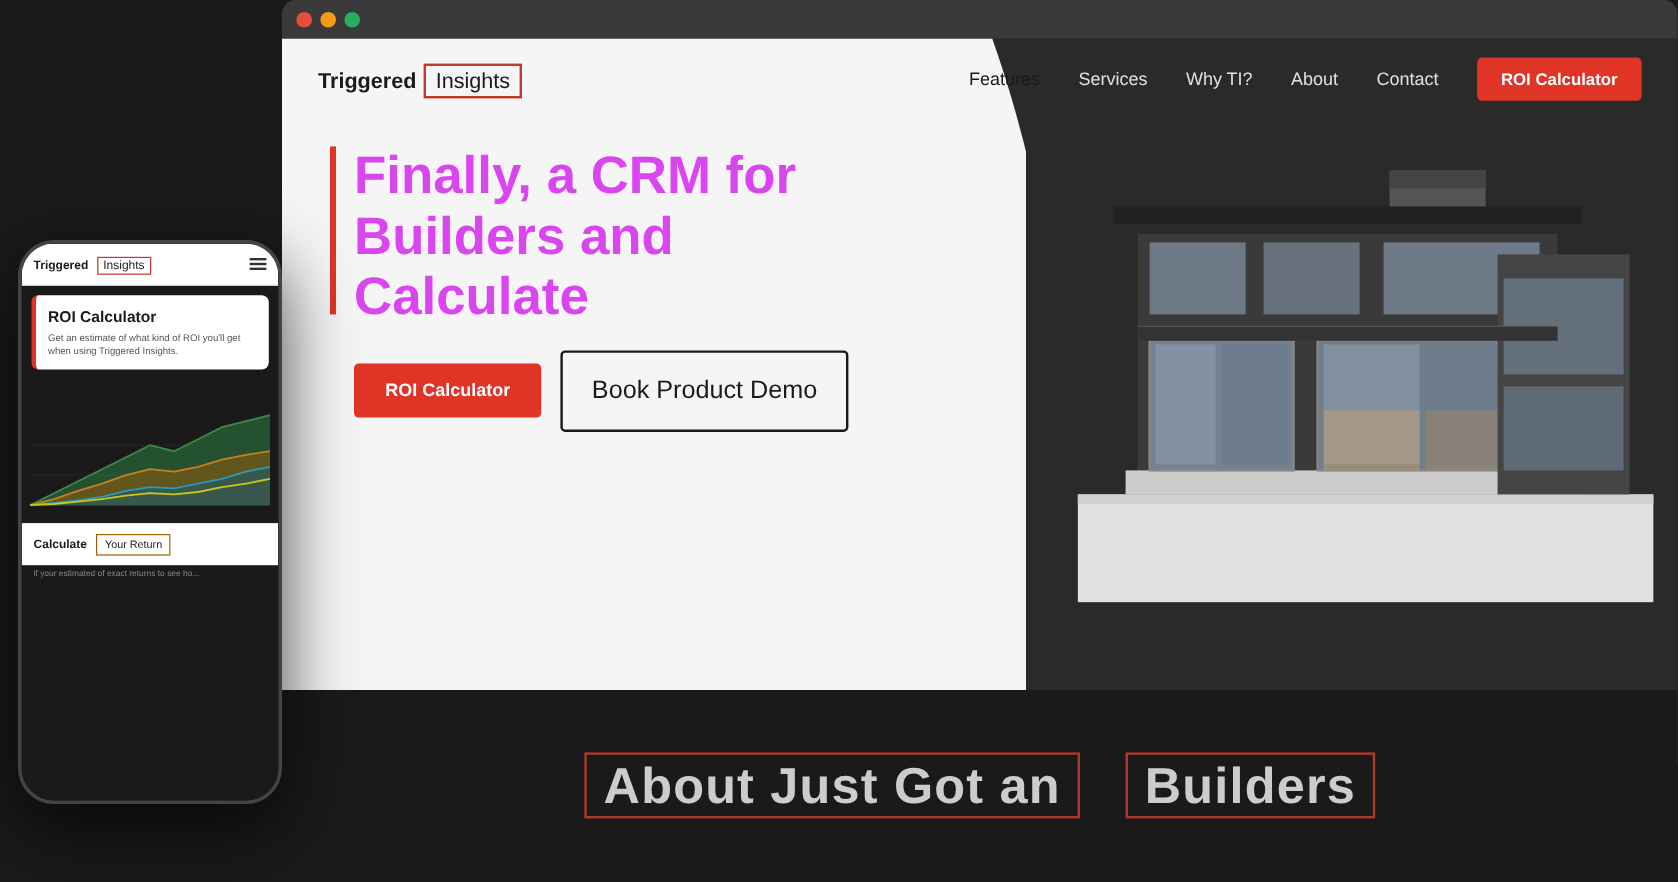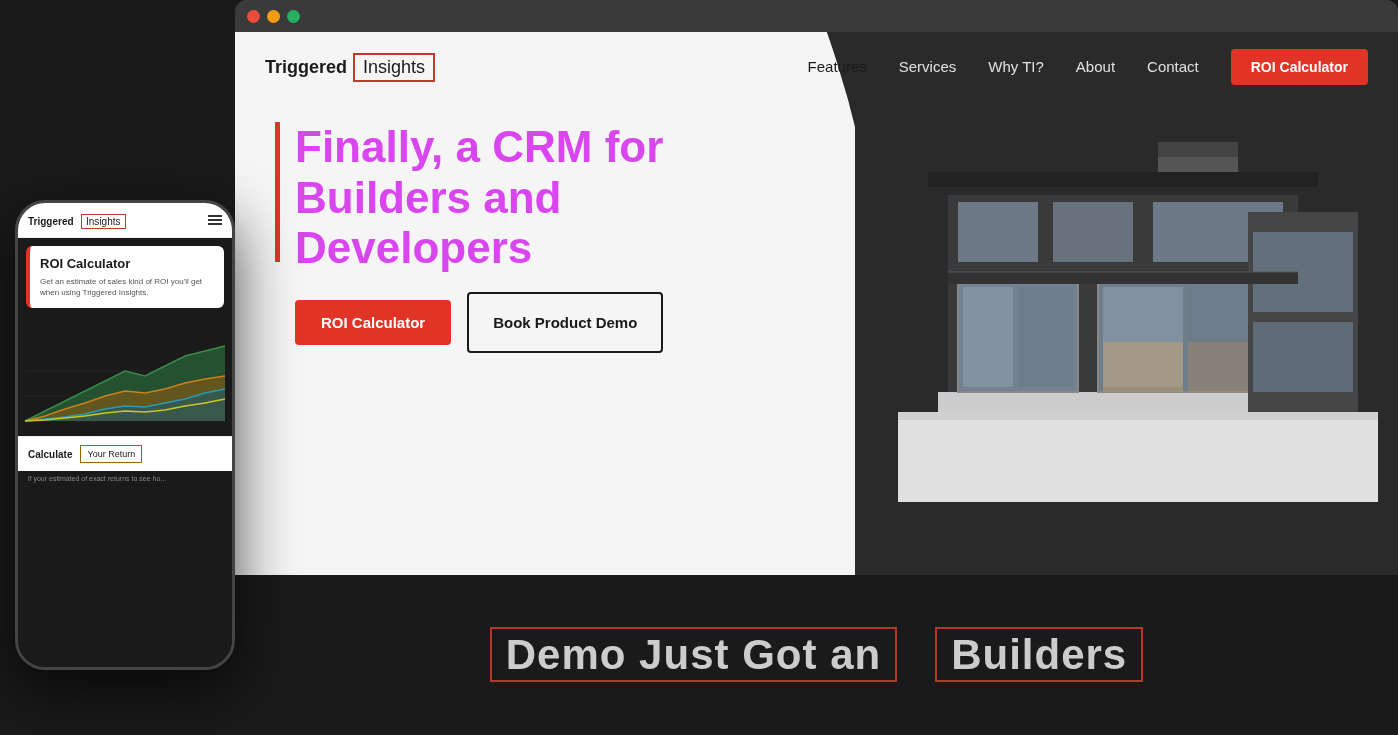--- a/index.html
+++ b/index.html
@@ -151,22 +151,22 @@
       font-size: 15px;
       font-weight: 600;
       border-radius: 4px;
       cursor: pointer;
     }
     .btn-demo {
       background: transparent;
       color: #1a1a1a;
       border: 2px solid #1a1a1a;
       padding: 20px 24px;
-      font-size: 15px;
-      font-weight: 700;
+      font-size: 21px;
+      font-weight: 400;
       border-radius: 4px;
       cursor: pointer;
     }
 
     
     .bottom-section {
       position: absolute;
       bottom: 0;
       left: 0; right: 0;
       height: 160px;
@@ -337,21 +337,21 @@
         <li><a href="#">About</a></li>
         <li><a href="#">Contact</a></li>
         <li><a href="#" class="nav-cta">ROI Calculator</a></li>
       </ul>
     </nav>
 
     <div class="hero-content">
       <div class="hero-accent-line"></div>
       <h1 class="hero-title">
         <span>Finally, a CRM for</span><br>
-        <span>Builders and Developers</span>
+        <span>Builders and Calculate</span>
       </h1>
       <div class="hero-buttons">
         <button class="btn-roi">ROI Calculator</button>
         <button class="btn-demo">Book Product Demo</button>
       </div>
     </div>
 
     <div class="house-container">
       <svg viewBox="0 0 480 420" width="480" height="420">
 
@@ -392,21 +392,21 @@
         <rect x="355" y="150" width="100" height="80" fill="#6a7a8a" opacity="0.8"></rect>
         <rect x="355" y="240" width="100" height="70" fill="#6a7a8a" opacity="0.7"></rect>
 
         <rect x="50" y="190" width="350" height="12" fill="#333"></rect>
         <line x1="50" y1="190" x2="400" y2="190" stroke="#555" stroke-width="1"></line>
       </svg>
     </div>
 
     <div class="bottom-section">
       <div class="upgrade-title">
-        <span>Demo Just Got an</span>
+        <span>About Just Got an</span>
         &nbsp;
         <span>Builders</span>
       </div>
     </div>
   </div>
 </div>
 
 <div class="phone-mockup">
   <div class="phone-outer">
     <div class="phone-screen">
@@ -418,21 +418,21 @@
         </div>
         <div class="phone-hamburger">
           <span></span>
             <span></span>
             <span></span>
         </div>
       </div>
 
       <div class="phone-roi-card">
         <div class="phone-roi-title">ROI Calculator</div>
-        <div class="phone-roi-desc">Get an estimate of sales kind of ROI you'll get when using Triggered Insights.</div>
+        <div class="phone-roi-desc">Get an estimate of what kind of ROI you'll get when using Triggered Insights.</div>
       </div>
 
       <div class="phone-chart">
         <svg viewBox="0 0 200 110" width="100%" height="100%">
 
           <rect x="0" y="0" width="200" height="110" fill="#1a1a1a"></rect>
 
           <line x1="0" y1="100" x2="200" y2="100" stroke="#333" stroke-width="0.5"></line>
           <line x1="0" y1="75" x2="200" y2="75" stroke="#333" stroke-width="0.5"></line>
           <line x1="0" y1="50" x2="200" y2="50" stroke="#333" stroke-width="0.5"></line>

